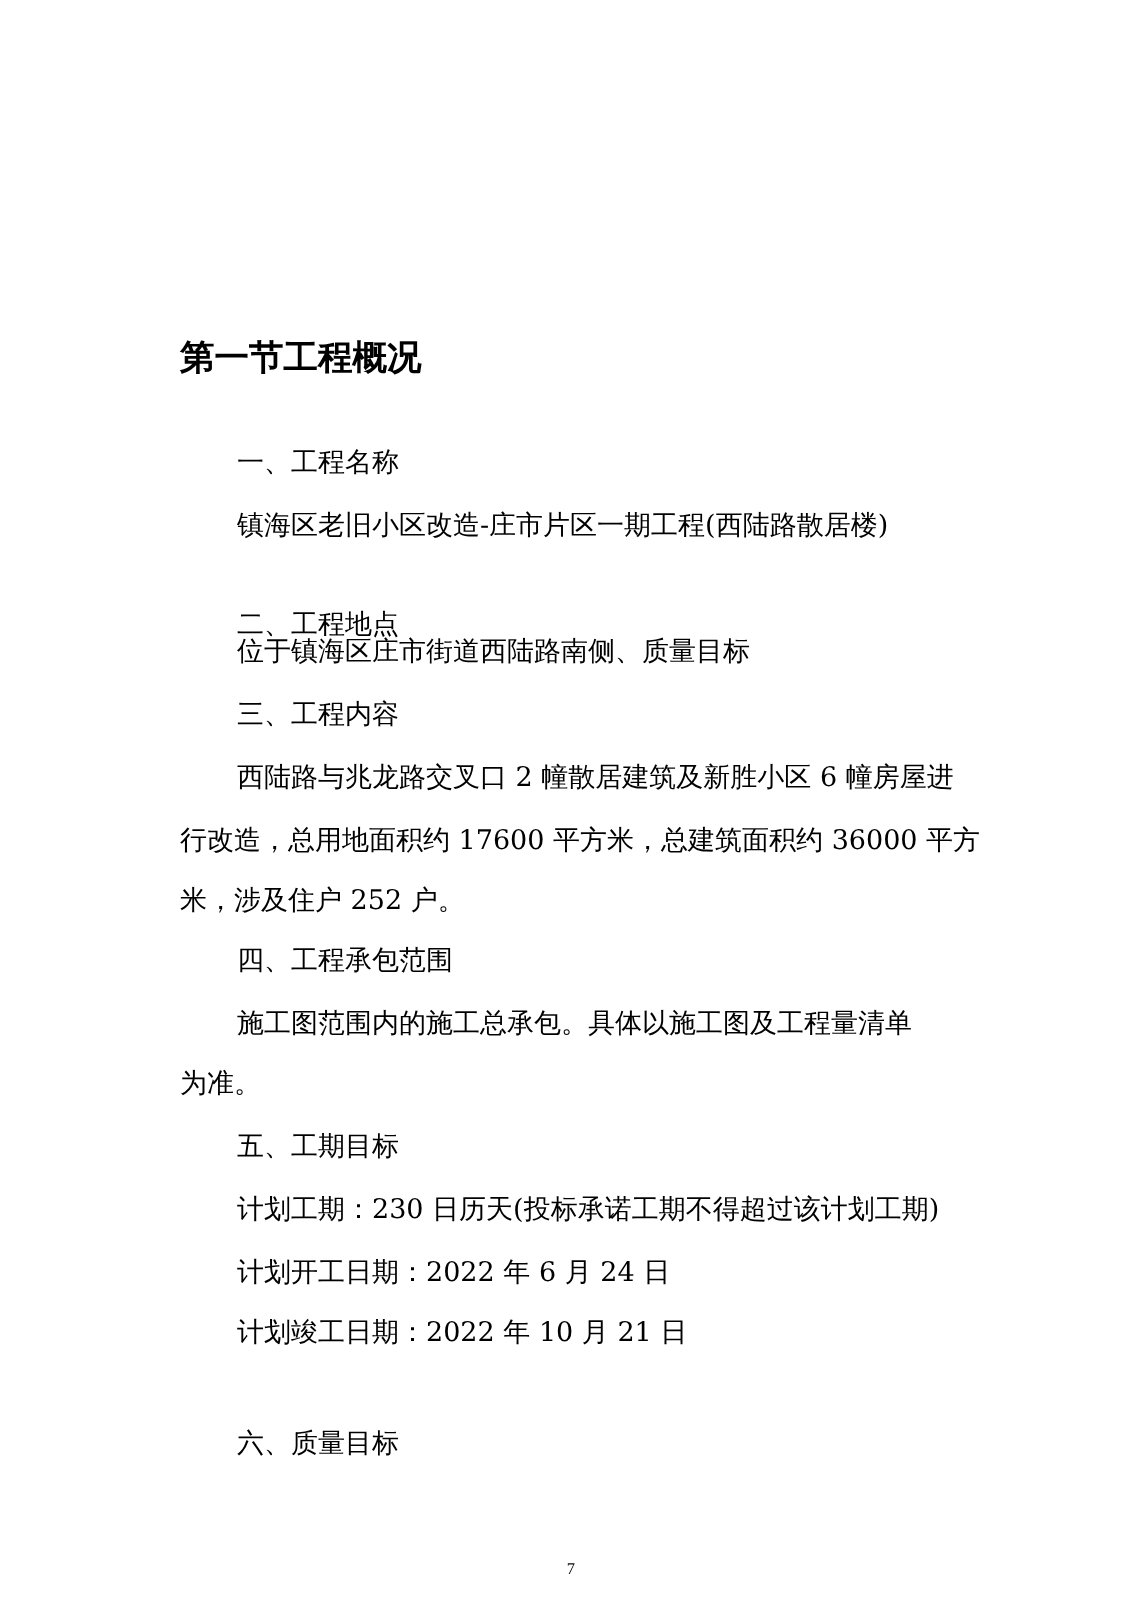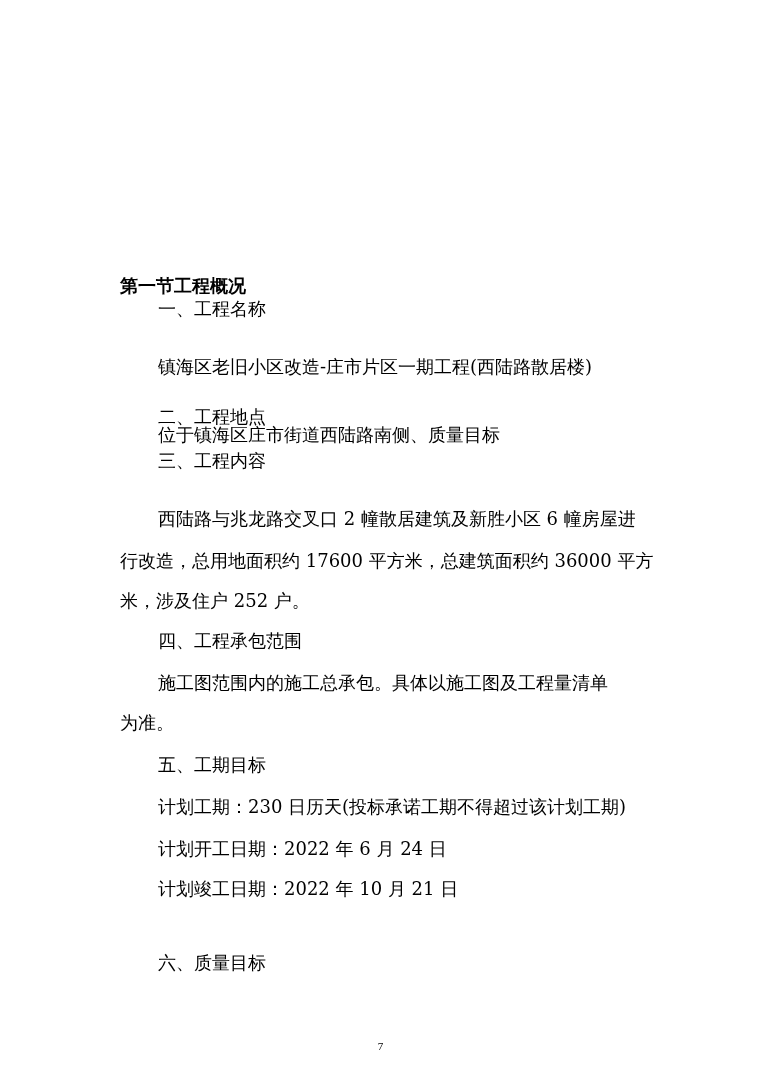--- a/index.html
+++ b/index.html
@@ -28,25 +28,24 @@
       font-size: 30px;
       font-weight: bold;
       letter-spacing: 1px;
       line-height: 40px;
       white-space: nowrap;
     }
     .section-title {
       position: absolute;
       left: 120px;
       top: 224px;
-      font-size: 18px;
+      font-size: 23px;
       font-weight: bold;
       line-height: 30px;
       white-space: nowrap;
-      margin-top: 47px;
     }
     .line {
       position: absolute;
       font-size: 18px;
       line-height: 26px;
       white-space: nowrap;
     }
     .indent { left: 158px; }
     .flush { left: 120px; }
     .page-number {
@@ -62,26 +61,26 @@
   </style>
 </head>
 <body>
 
 <div class="page">
 
 
   <div class="section-title">第一节工程概况</div>
 
   <div class="line indent" style="top:296px;">一、工程名称</div>
-  <div class="line indent" style="top:354px;text-align:center;">镇海区老旧小区改造-庄市片区一期工程(西陆路散居楼)</div>
+  <div class="line indent" style="top:338px;text-align:center;">镇海区老旧小区改造-庄市片区一期工程(西陆路散居楼)</div>
 
   <div class="line indent" style="top:404px;">二、工程地点</div>
   <div class="line indent" style="top:422px;">位于镇海区庄市街道西陆路南侧、质量目标</div>
 
-  <div class="line indent" style="top:448px;">三、工程内容</div>
+  <div class="line indent" style="top:464px;">三、工程内容</div>
   <div class="line indent" style="top:506px;">西陆路与兆龙路交叉口 2 幢散居建筑及新胜小区 6 幢房屋进</div>
   <div class="line flush" style="top:548px;">行改造，总用地面积约 17600 平方米，总建筑面积约 36000 平方</div>
   <div class="line flush" style="top:588px;">米，涉及住户 252 户。</div>
 
   <div class="line indent" style="top:628px;">四、工程承包范围</div>
   <div class="line indent" style="top:670px;">施工图范围内的施工总承包。具体以施工图及工程量清单</div>
   <div class="line flush" style="top:710px;">为准。</div>
 
   <div class="line indent" style="top:752px;">五、工期目标</div>
   <div class="line indent" style="top:794px;">计划工期：230 日历天(投标承诺工期不得超过该计划工期)</div>

